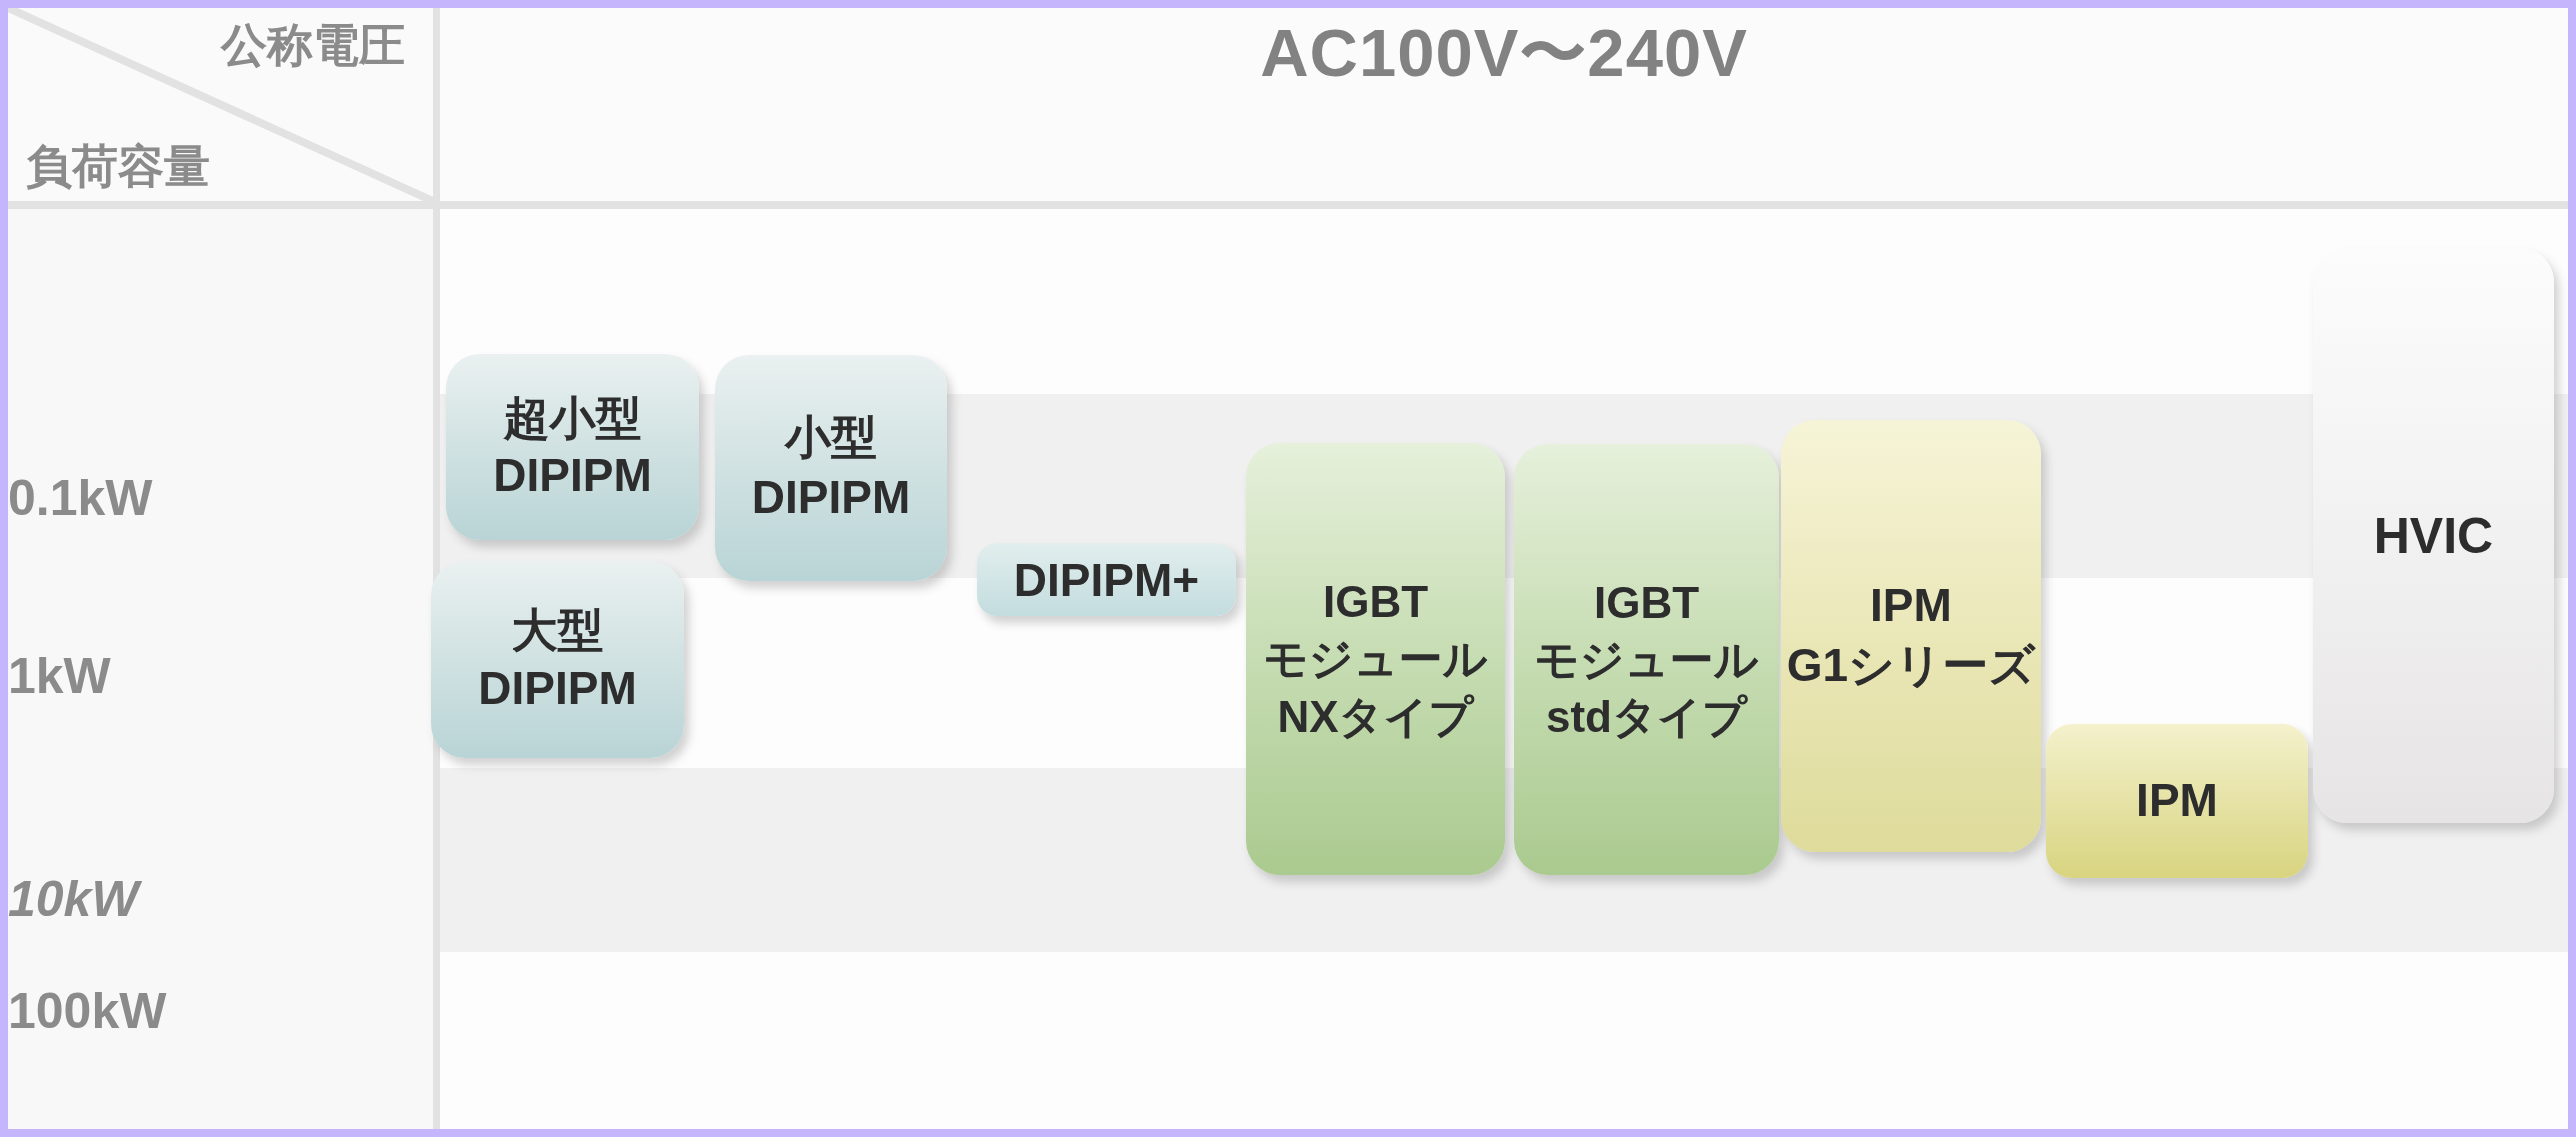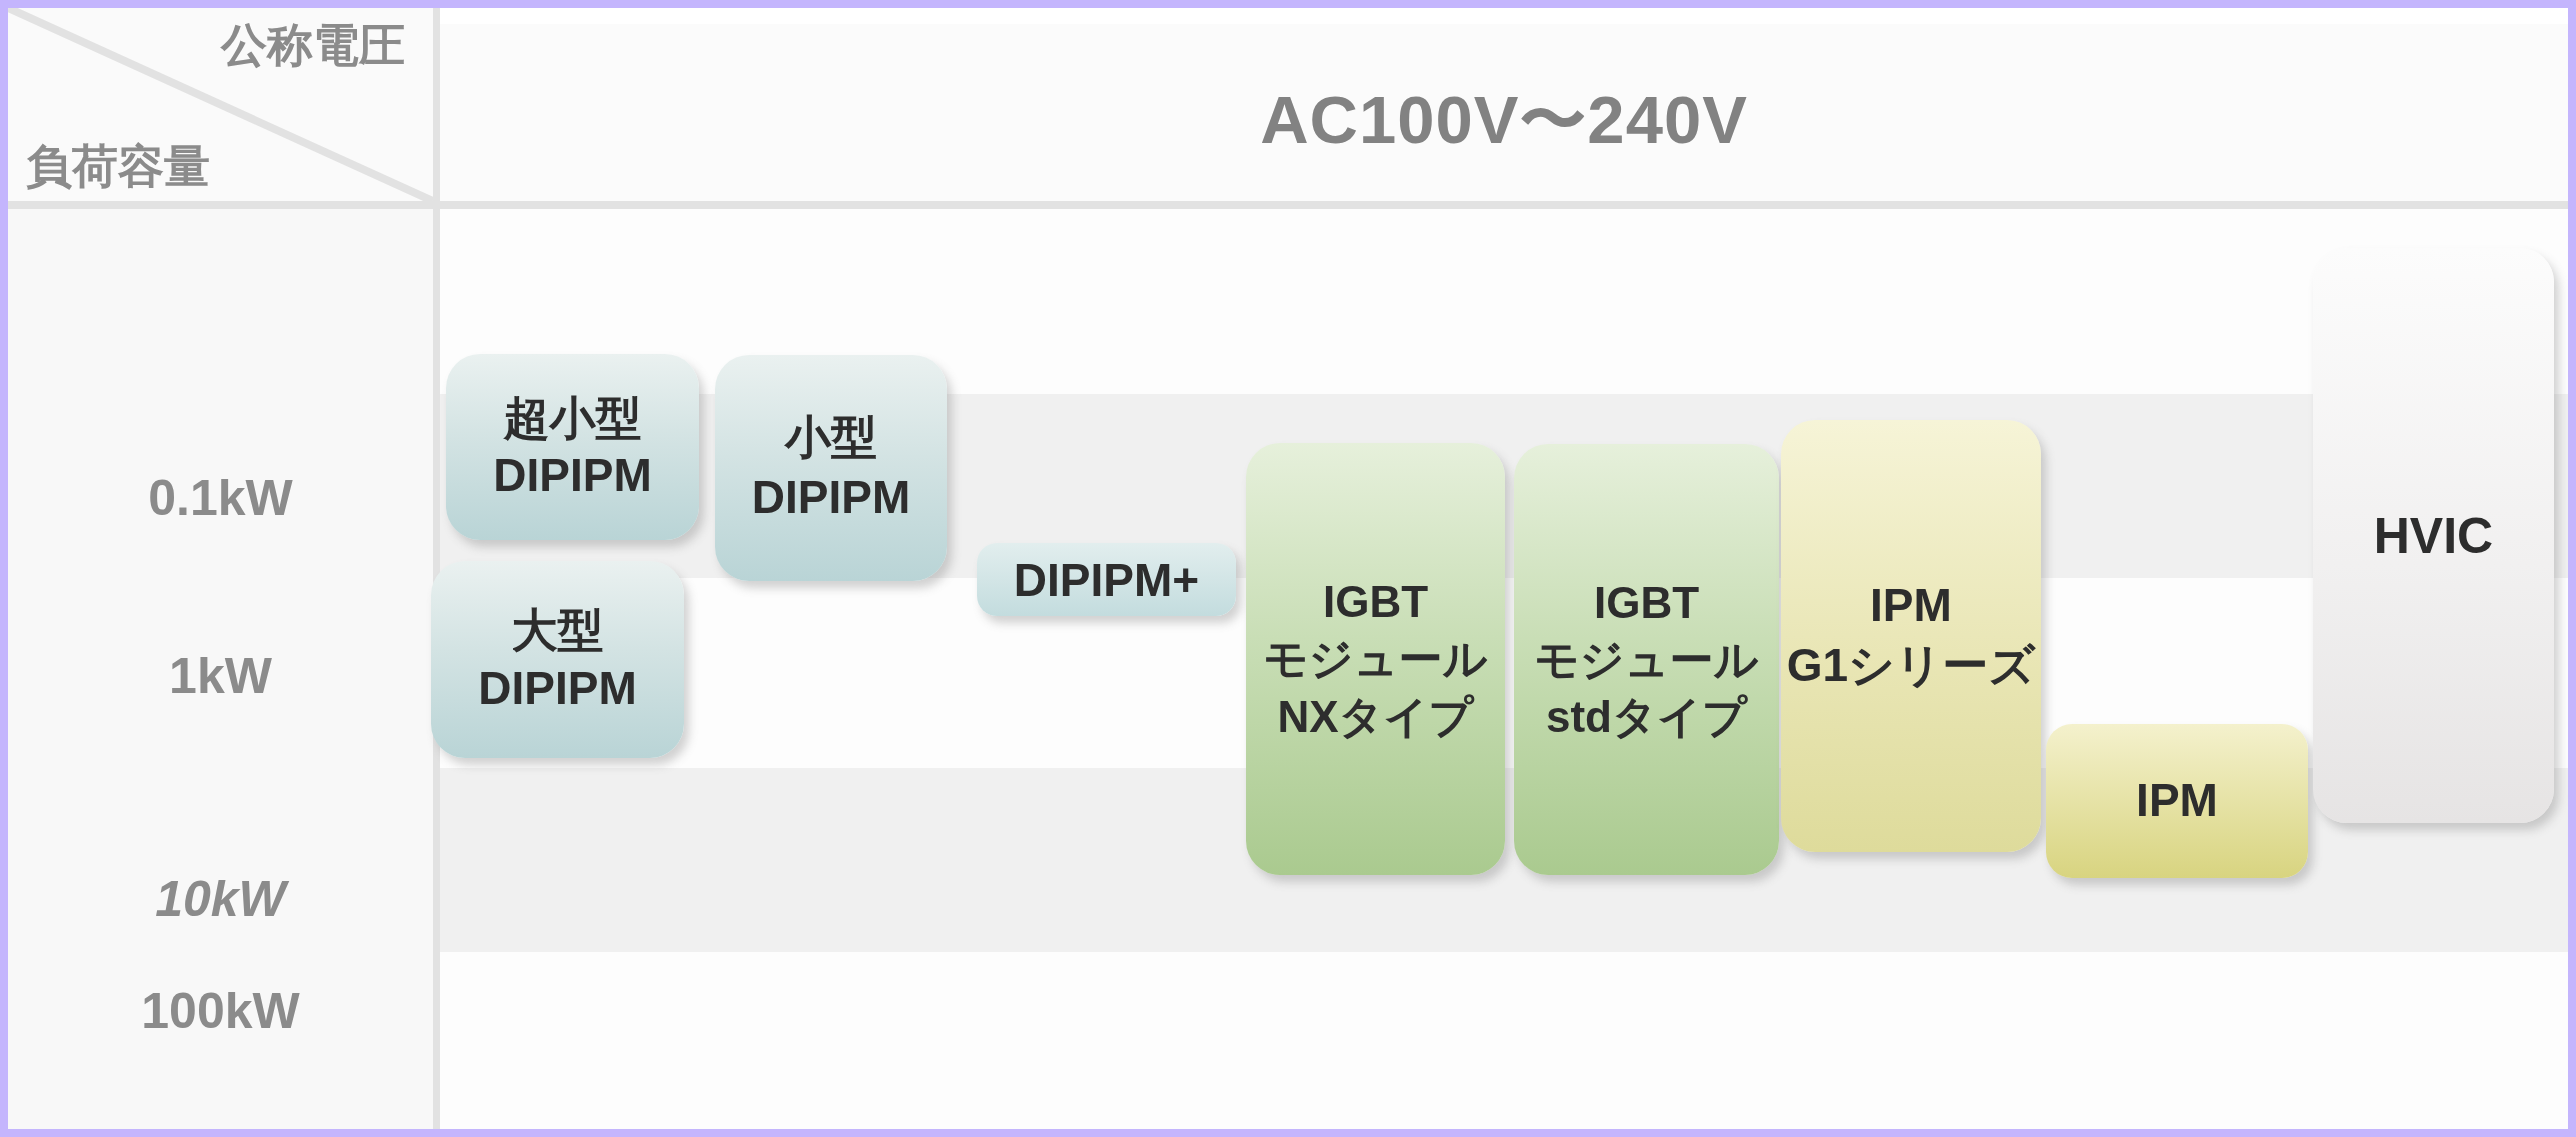--- a/index.html
+++ b/index.html
@@ -24,21 +24,21 @@
     position:absolute;
     color:#8b8b8b;font-weight:bold;font-size:46px;line-height:1;
     white-space:nowrap;
   }
   .axis-label.voltage{right:28px;top:14px;}
   .axis-label.load{left:18px;bottom:12px;}
 
   .header-main{
     position:absolute;left:432px;top:0;width:2128px;height:193px;
     background:#fbfbfb;
-    display:flex;align-items:center;justify-content:center;margin-top:16px;
+    display:flex;align-items:flex-start;justify-content:center;
   }
   .voltage-range{
     color:#828282;font-weight:bold;font-size:67px;letter-spacing:1px;
   }
 
   
   .divider-h{
     position:absolute;left:0;top:193px;width:2560px;height:8px;background:#e2e2e2;
   }
   .divider-v{
@@ -53,21 +53,21 @@
   .body-main{
     position:absolute;left:432px;top:201px;width:2128px;height:920px;
     background:#fdfdfd;
   }
   .row-stripe{position:absolute;left:0;width:2128px;background:#f0f0f0;}
   .row-stripe.r2{top:185px;height:184px;}
   .row-stripe.r4{top:559px;height:184px;}
 
   .load-tick{
     position:absolute;left:0;width:425px;height:69px;
-    text-align:center;line-height:69px;
+    text-align:left;line-height:69px;
     color:#8b8b8b;font-weight:bold;font-size:50px;
   }
   .tick-0{top:255px;}
   .tick-1{top:433px;}
   .tick-2{top:656px;font-style:italic;}
   .tick-3{top:768px;}
 
   
   .pbox{
     position:absolute;

